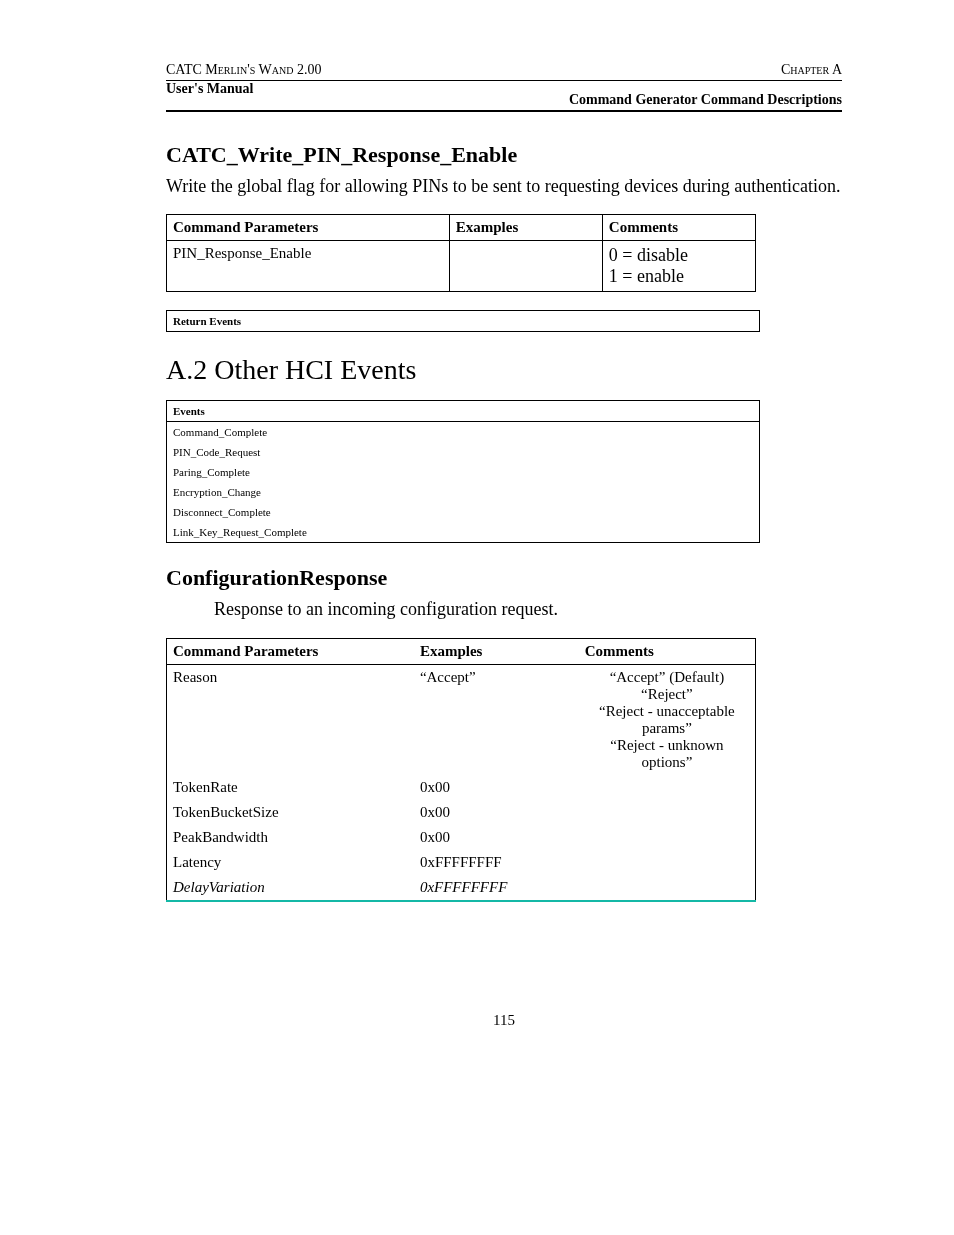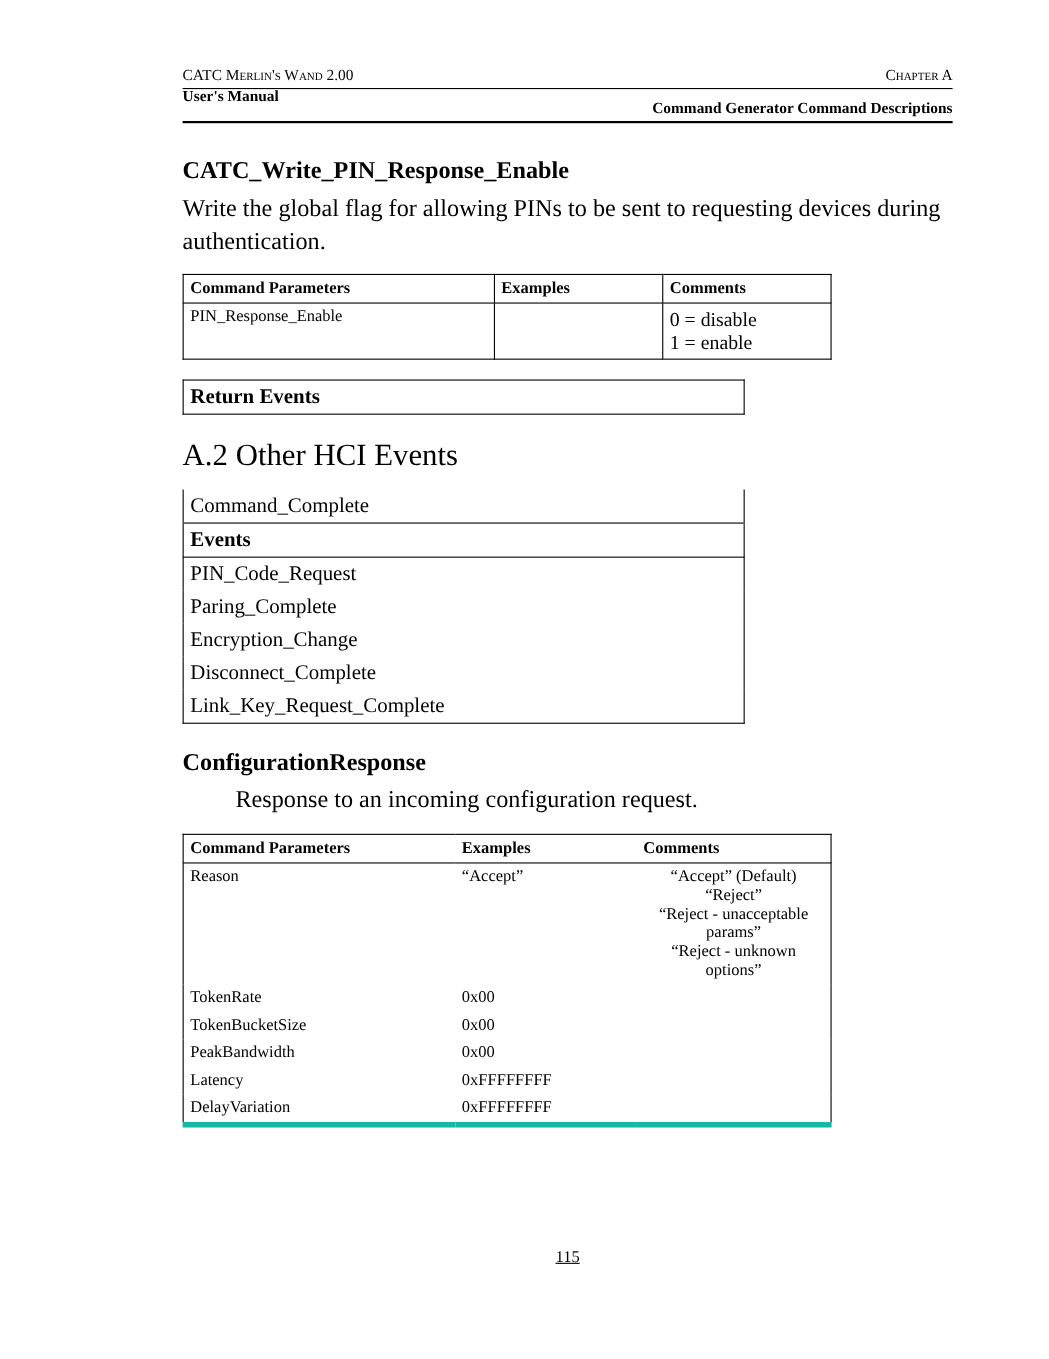--- a/index.html
+++ b/index.html
@@ -5,55 +5,55 @@
   body {
     font-family: "Times New Roman", Times, serif;
     font-size: 16px;
     background: #fff;
     color: #000;
     margin: 0;
     padding: 0;
     width: 954px;
   }
   .page {
-    padding: 62px 88px 40px 166px;
+    padding: 62px 112px 40px 166px;
   }
   .hdr {
     display: flex;
     justify-content: space-between;
     font-size: 14px;
   }
   .hdr-left-top { font-variant: small-caps; }
   .hdr-right-top { font-variant: small-caps; text-align: center;}
   .hdr-left-bot { font-weight: bold; }
   .hdr-right-bot { font-weight: bold; text-align: right; margin-top: 11px;}
   .rule-thin { border-top: 1px solid #000; margin-top: 2px; }
   .rule-thick { border-top: 2px solid #000; margin-top: 2px; margin-bottom: 30px;}
   .sub-title { font-weight: bold; font-size: 22px; margin-top: 22px; margin-bottom: 6px;}
-  .desc { font-size: 22px; line-height: 1.35; margin-bottom: 16px; font-family: Liberation Serif, serif;}
+  .desc { font-size: 18px; line-height: 1.35; margin-bottom: 16px; font-family: Liberation Serif, serif;}
   .section-title { font-size: 28px; margin-top: 22px; margin-bottom: 14px; font-weight: normal;}
   table.box {
     border-collapse: collapse;
     width: 590px;
     font-size: 15px;
     margin-bottom: 18px;
   }
   table.box th, table.box td {
     border: 1px solid #000;
     padding: 4px 6px;
     text-align: left;
     vertical-align: top;
   }
   table.box th { font-weight: bold; }
   .double-bottom th { border-bottom: 3px double #000; }
   table.box .big { font-size: 18px; }
   table.retevents, table.events {
     border-collapse: collapse;
-    width: 511px;
-    font-size: 19px;
+    width: 594px;
+    font-size: 11px;
     margin-bottom: 12px;
   }
   table.retevents th, table.retevents td,
   table.events th, table.events td {
     border-left: 1px solid #000;
     border-right: 1px solid #000;
     padding: 4px 6px;
     text-align: left;
   }
   table.retevents th, table.events th {
@@ -78,23 +78,23 @@
   }
   table.params3 th {
     font-weight: bold;
     border-top: 1px solid #000;
     border-bottom: 1px solid #000;
   }
   table.params3 td.col1 { border-left: 1px solid #000; }
   table.params3 td.col3 { border-right: 1px solid #000; }
   table.params3 th.col1 { border-left: 1px solid #000; }
   table.params3 th.col3 { border-right: 1px solid #000; }
-  table.params3 tr:last-child td { border-bottom: 5px solid #14b8a6; }
+  table.params3 tr:last-child td { border-bottom: 2px solid #14b8a6; font-style: italic; }
   .indent { margin-left: 48px; }
-  .pagenum { text-align: center; font-size: 15px; margin-top: 110px; text-decoration: underline;}
+  .pagenum { text-align: center; font-size: 15px; margin-top: 110px;}
 </style>
 </head>
 <body>
 
 <div class="page">
 
   <div class="hdr">
     <span class="hdr-left-top">CATC Merlin's Wand 2.00</span>
     <span class="hdr-right-top">Chapter A</span>
   </div>
@@ -130,24 +130,24 @@
           <th>Return Events</th>
         </tr>
   </tbody>
     </table>
 
   <div class="section-title">A.2  Other HCI Events</div>
 
   <table class="events">
     <tbody>
         <tr>
+          <th>Events</th>
+        </tr>
+    <tr>
           <td>Command_Complete</td>
-        </tr>
-    <tr>
-          <th>Events</th>
         </tr>
     <tr>
           <td>PIN_Code_Request</td>
         </tr>
     <tr>
           <td>Paring_Complete</td>
         </tr>
     <tr>
           <td>Encryption_Change</td>
         </tr>

